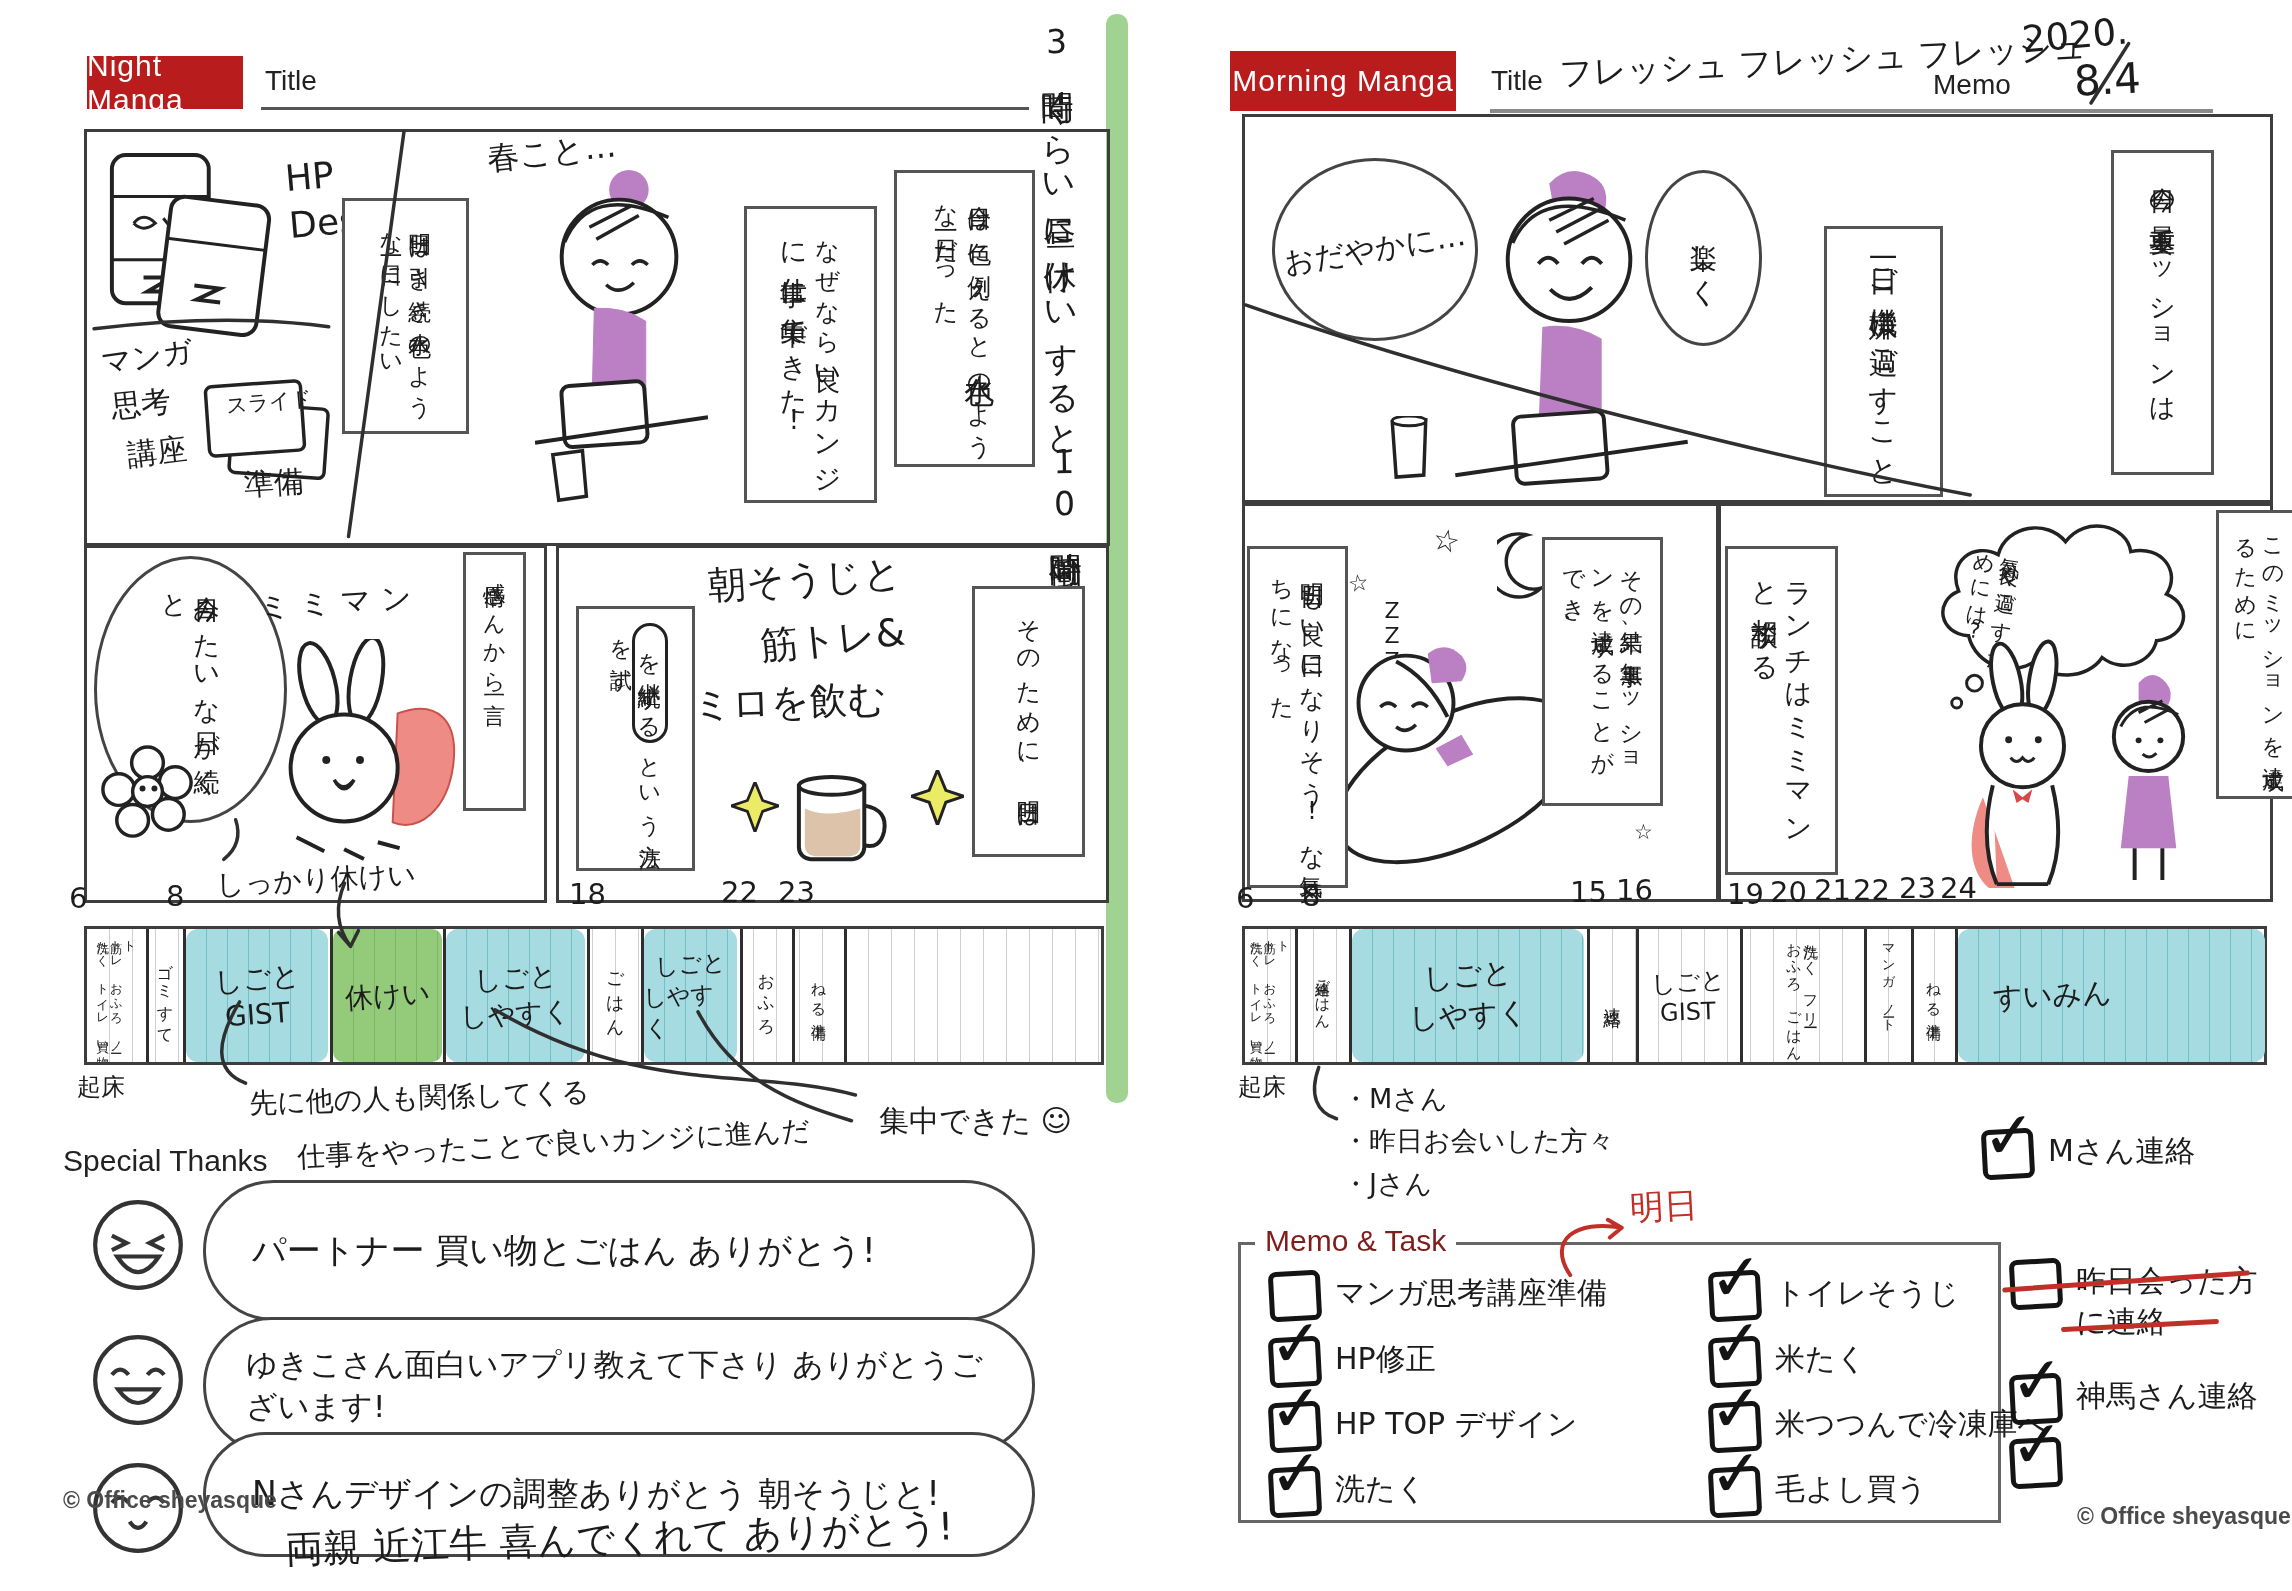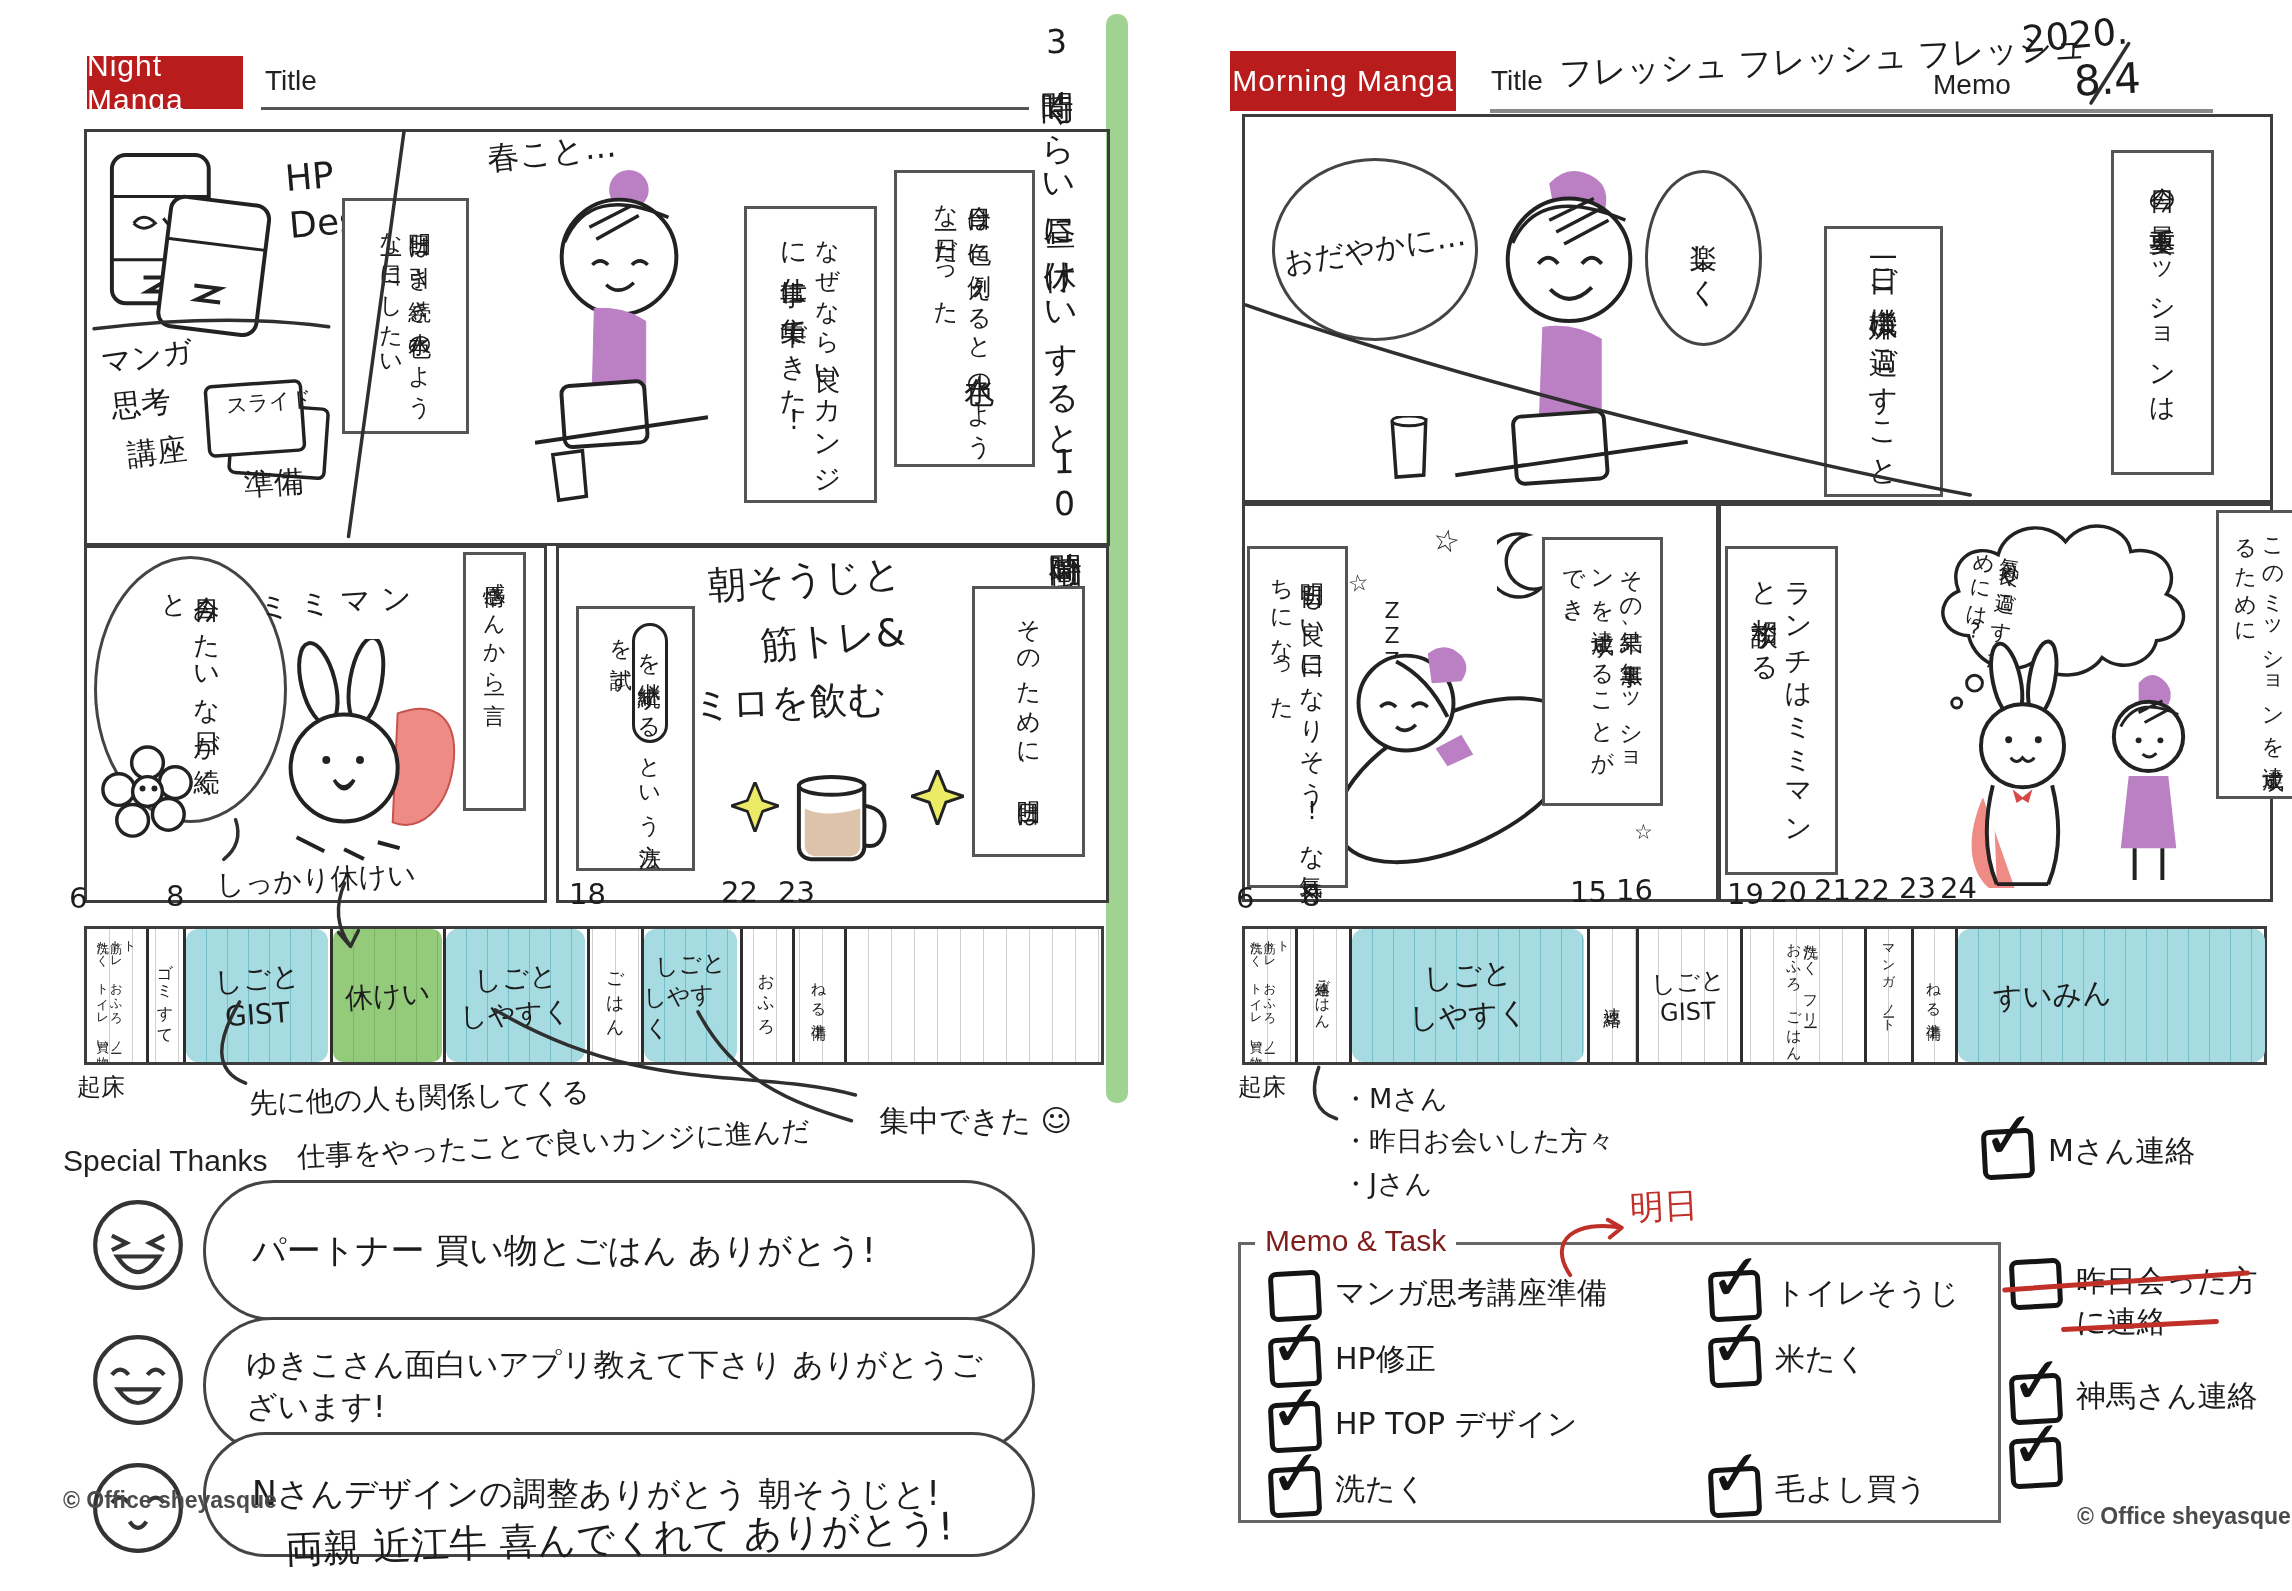--- a/index.html
+++ b/index.html
@@ -448,20 +448,24 @@
   </div>
 
   <div class="task" style="left:1709px;top:1271px;">
     <span class="cb checked"></span>
     <span class="tlabel hand">トイレそうじ</span>
   </div>
   <div class="task" style="left:1709px;top:1337px;">
     <span class="cb checked"></span>
     <span class="tlabel hand">米たく</span>
   </div>
+  <div class="task" style="left:1709px;top:1402px;">
+    <span class="cb checked"></span>
+    <span class="tlabel hand" style="white-space:nowrap;">米つつんで冷凍庫へ</span>
+  </div>
   <div class="task" style="left:1709px;top:1467px;">
     <span class="cb checked"></span>
     <span class="tlabel hand">毛よし買う</span>
   </div>
 
   <div class="task" style="left:2010px;top:1259px;width:248px;">
     <span class="cb"></span>
     <span class="tlabel hand" style="width:188px;">昨日会った方に連絡</span>
   </div>
   <div class="strike" style="left:2002px;top:1279px;width:248px;transform:rotate(-4deg);"></div>

